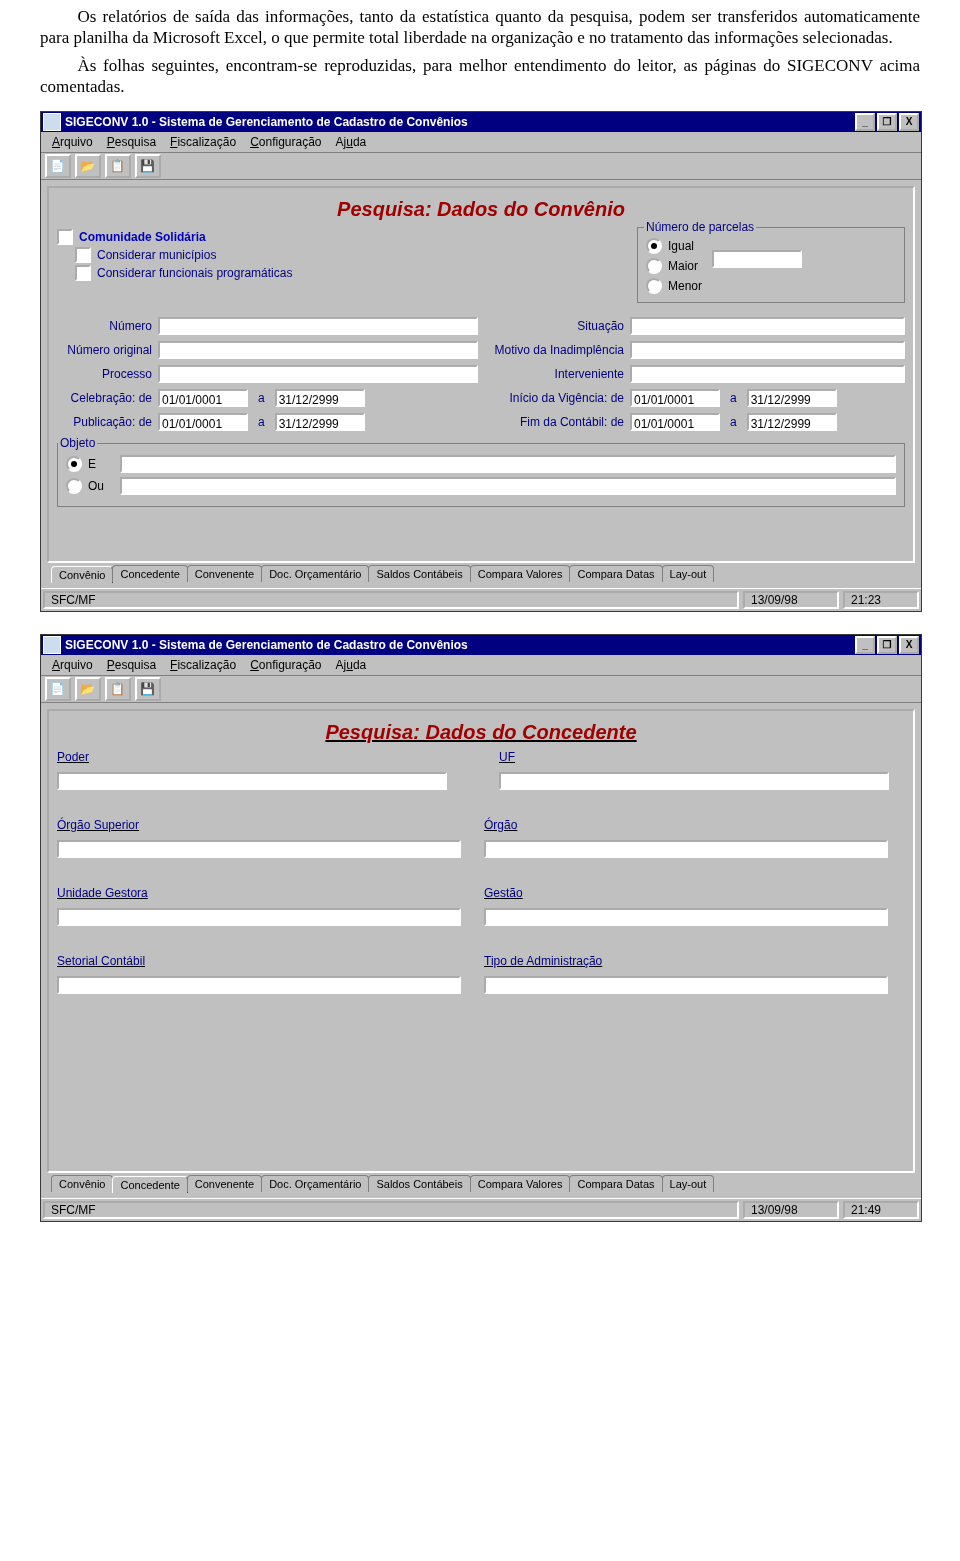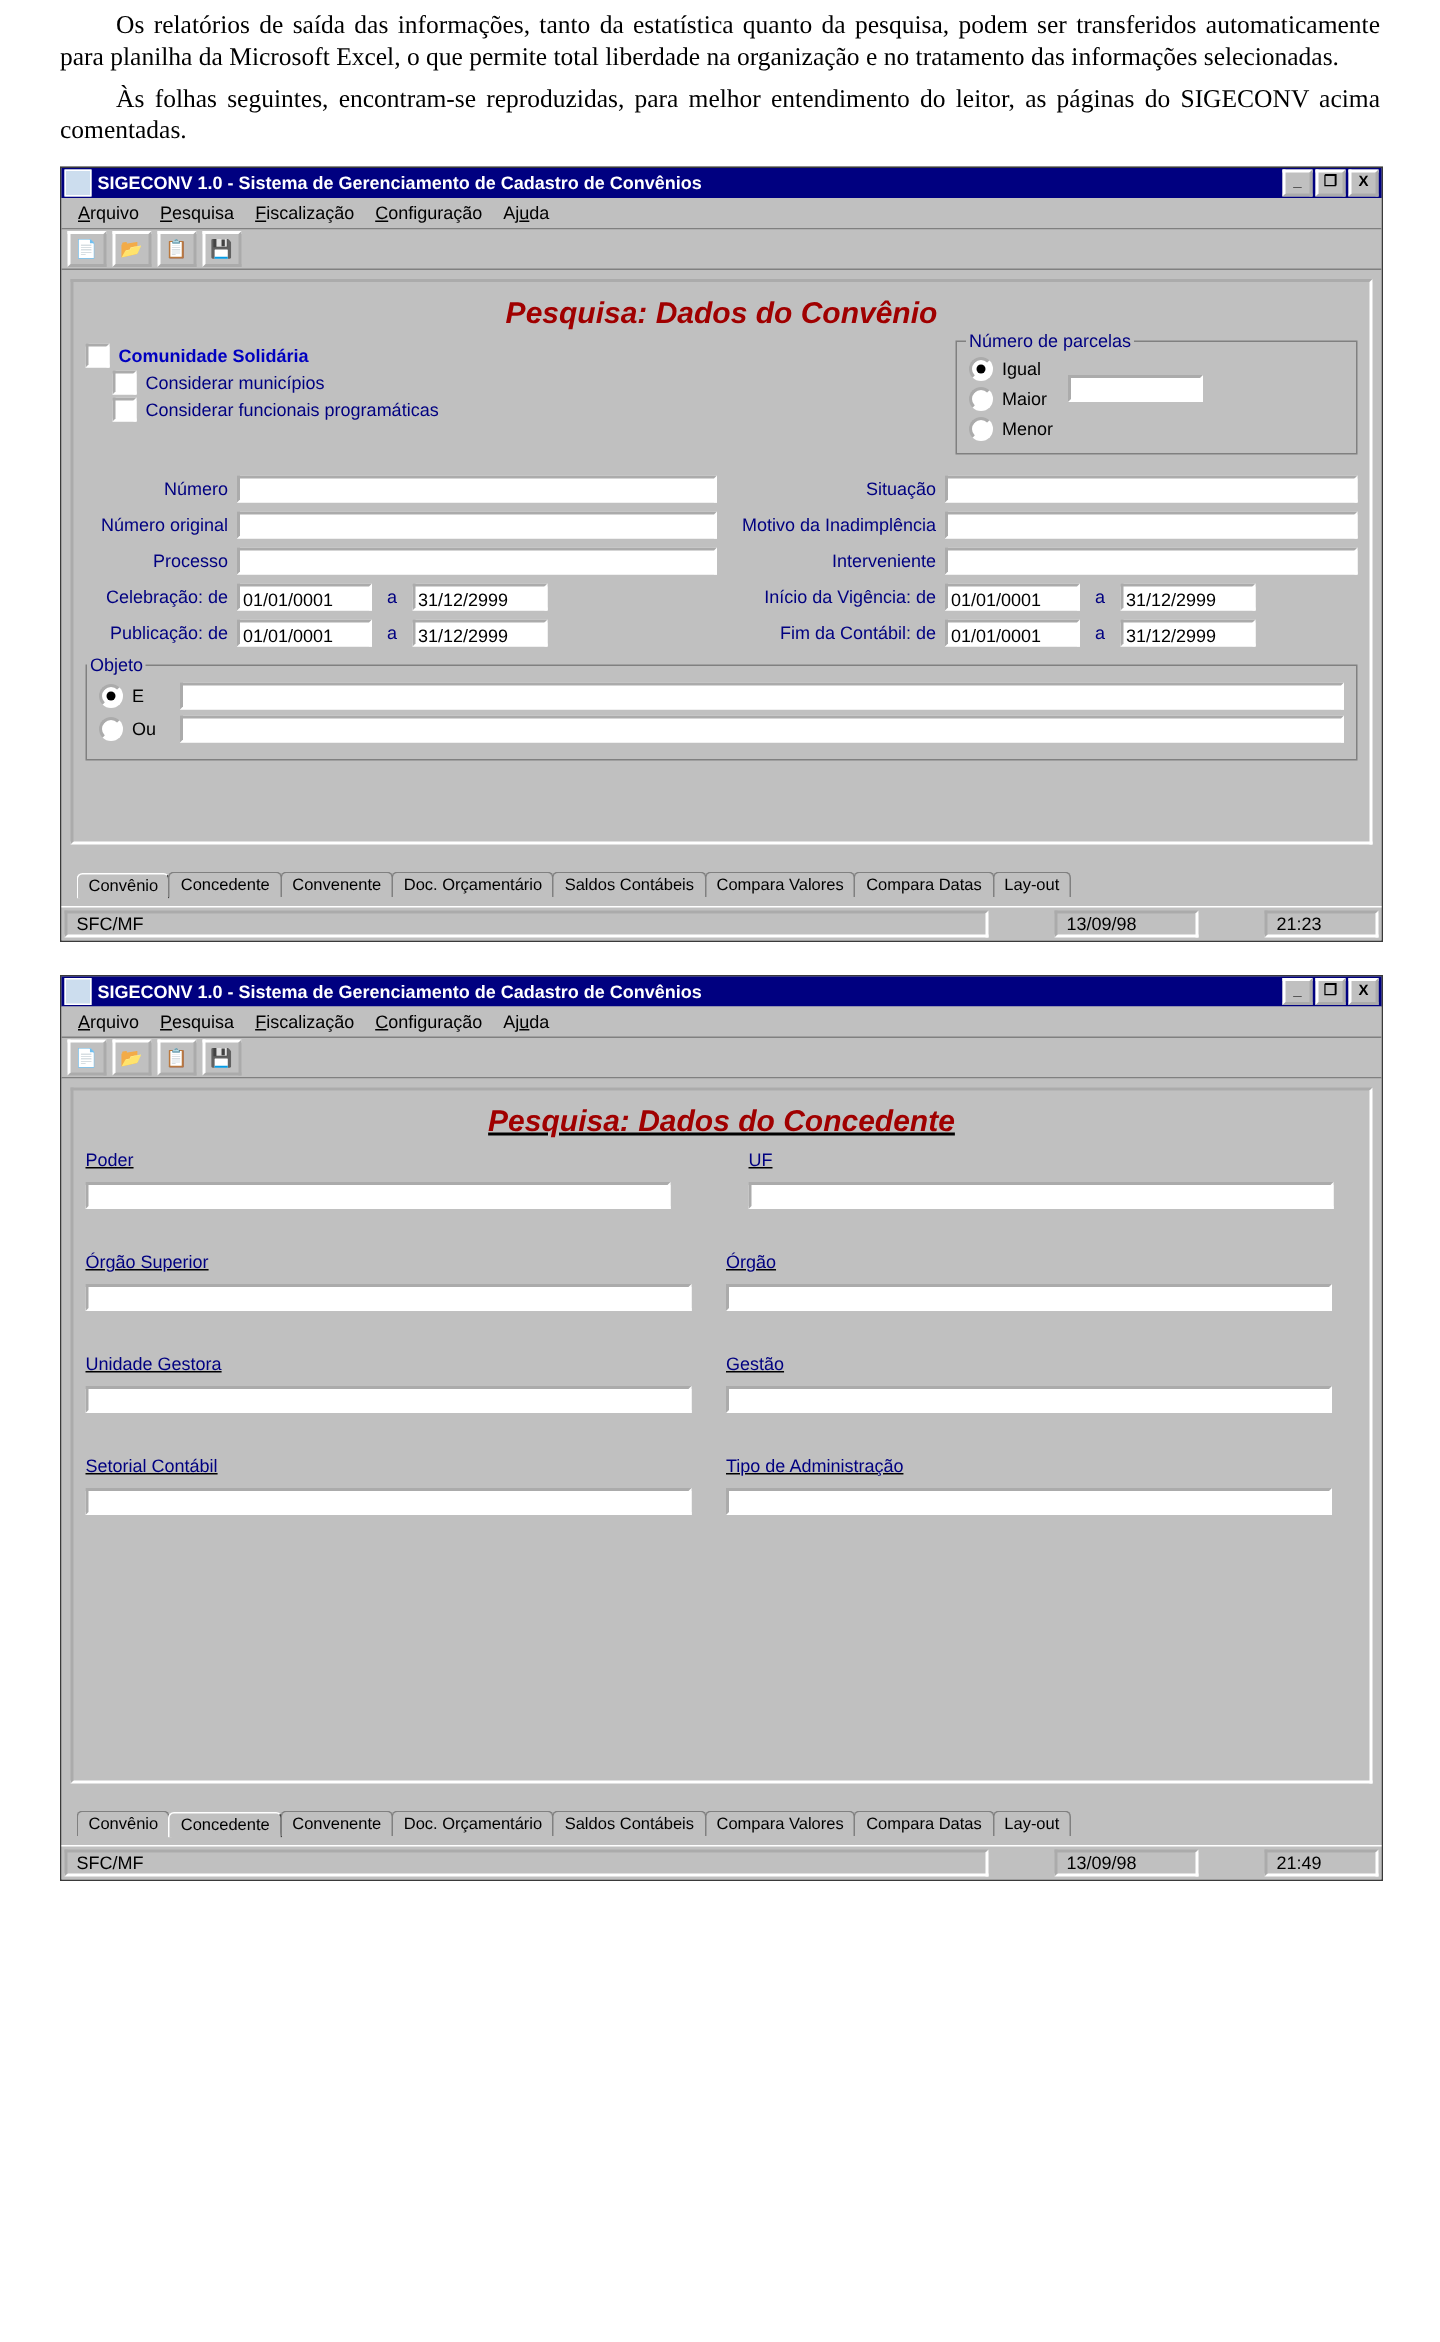--- a/index.html
+++ b/index.html
@@ -24,24 +24,24 @@
   .check{display:flex;align-items:center;gap:6px;margin:2px 0;}
   .cbox{width:12px;height:12px;background:#fff;border:2px inset #fff;}
   .lblblue{color:#0000c0;font-weight:bold;font-size:12px;}
   .lblnavy{color:#000080;font-size:12px;}
   .inp{display:inline-block;background:#fff;border:2px inset #fff;height:18px;line-height:18px;padding:0 2px;font-size:12px;color:#000;box-sizing:border-box;}
   .group{border:1px solid #808080;position:relative;padding:8px 8px 6px 8px;}
   .group .gt{position:absolute;top:-8px;left:6px;background:#c0c0c0;padding:0 2px;color:#000080;font-size:12px;}
   .radio{display:flex;align-items:center;gap:6px;margin:2px 0;}
   .rdot{width:12px;height:12px;border-radius:50%;background:#fff;border:2px inset #fff;display:inline-flex;align-items:center;justify-content:center;}
   .rdot.on::after{content:"";width:6px;height:6px;border-radius:50%;background:#000;}
-  .tabs{display:flex;align-items:flex-end;background:#c0c0c0;padding-top:18px;padding-left:4px;}
+  .tabs{display:flex;align-items:flex-end;background:#c0c0c0;padding-top:2px;padding-left:4px;}
   .tab{background:#c0c0c0;border:1px solid #808080;border-bottom:none;border-top-left-radius:4px;border-top-right-radius:4px;padding:2px 7px;margin-right:-1px;font-size:11px;color:#000;position:relative;}
   .tab.active{background:#c0c0c0;border-color:#fff #404040 #c0c0c0 #fff;top:1px;}
-  .statusbar{display:flex;background:#c0c0c0;height:22px;border-top:1px solid #fff;gap:40px;}
+  .statusbar{display:flex;background:#c0c0c0;height:22px;border-top:1px solid #fff;}
   .statcell{border:2px inset #fff;margin:2px;padding:0 6px;display:flex;align-items:center;font-size:12px;}
   .row{display:flex;align-items:center;margin:6px 0;gap:6px;}
   .half{width:50%;box-sizing:border-box;display:flex;align-items:center;gap:6px;}
   .lbl{color:#000080;font-size:12px;min-width:95px;text-align:right;}
   .amid{color:#000080;font-size:12px;padding:0 4px;}
   .obgrp{border:1px solid #808080;position:relative;padding:8px 8px;margin-top:12px;}
   .obgrp .gt{position:absolute;top:-8px;left:0;background:#c0c0c0;padding:0 2px;color:#000080;font-size:12px;}
   .flex1{flex:1;}
   .col{display:flex;flex-direction:column;}
 </style>

